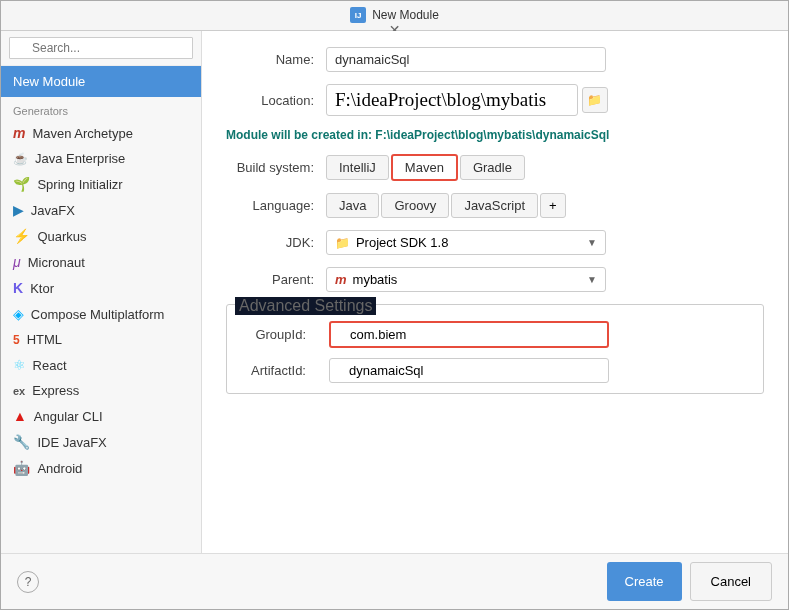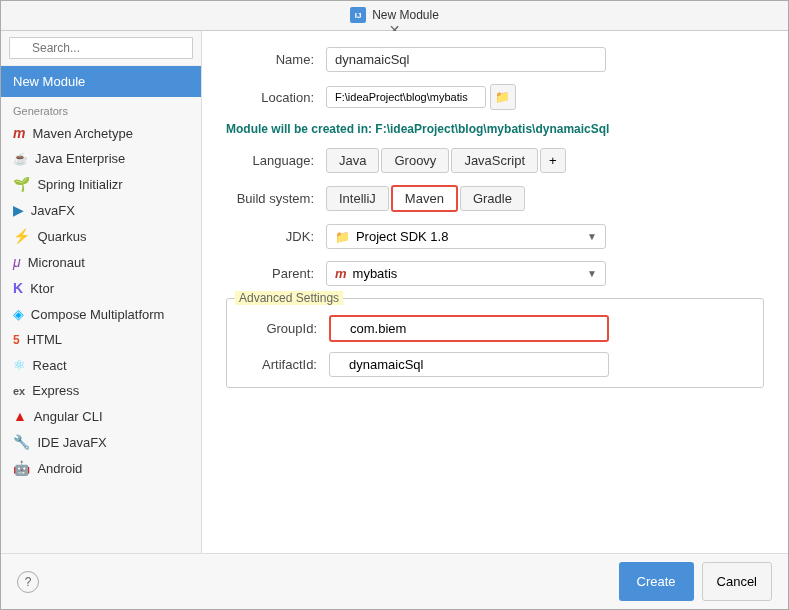--- a/index.html
+++ b/index.html
@@ -171,21 +171,22 @@
       display: flex;
       align-items: center;
       gap: 4px;
     }
     .location-input {
       flex: 1;
       max-width: 270px;
       padding: 4px 8px;
       border: 1px solid #cccccc;
       border-radius: 3px;
-      font-size: 11px;
+      font-size: 19px;
+      font-family: Liberation Serif, serif;
     }
     .folder-btn {
       width: 26px;
       height: 26px;
       border: 1px solid #cccccc;
       background: #f5f5f5;
       border-radius: 3px;
       cursor: pointer;
       display: flex;
       align-items: center;
@@ -250,36 +251,36 @@
       border: 1px solid #cccccc;
       border-radius: 3px;
       padding: 10px 12px;
       margin-top: 4px;
       position: relative;
     }
     .advanced-title {
       position: absolute;
       top: -8px;
       left: 8px;
-      background: #fef9c3;
+      background: #0f172a;
       padding: 0 4px;
-      font-size: 12px;
+      font-size: 16px;
       color: #666;
     }
     .advanced-row {
       display: flex;
       align-items: center;
       margin-bottom: 10px;
     }
     .advanced-label {
       width: 90px;
       color: #444;
       font-size: 13px;
       text-align: right;
-      padding-right: 12px;
+      padding-right: 23px;
     }
     .advanced-input {
       flex: 1;
       max-width: 280px;
       padding: 4px 19px;
       border: 1px solid #cccccc;
       border-radius: 3px;
       font-size: 13px;
     }
     .groupid-input {
@@ -312,21 +313,21 @@
     .create-btn {
       padding: 12px 18px;
       background: #4a90d9;
       color: white;
       border: none;
       border-radius: 3px;
       cursor: pointer;
       font-size: 13px;
     }
     .cancel-btn {
-      padding: 5px 14px;
+      padding: 5px 20px;
       background: #f5f5f5;
       border: 1px solid #cccccc;
       border-radius: 3px;
       cursor: pointer;
       font-size: 13px;
     }
     .jdk-select-container {
       display: flex;
       align-items: center;
       border: 1px solid #cccccc;
@@ -450,37 +451,37 @@
 
       <div class="form-row">
         <span class="form-label">Location:</span>
         <div class="location-row">
           <input class="location-input" type="text" value="F:\ideaProject\blog\mybatis" style="">
           <div class="folder-btn">📁</div>
         </div>
       </div>
 
       <div class="hint-text">Module will be created in: F:\ideaProject\blog\mybatis\dynamaicSql</div>
+
+      <div class="form-row">
+        <span class="form-label">Build system:</span>
+        <div class="button-group">
+          <button class="build-btn">IntelliJ</button>
+          <button class="build-btn selected">Maven</button>
+          <button class="build-btn">Gradle</button>
+        </div>
+      </div>
 
       <div class="form-row">
         <span class="form-label">Language:</span>
         <div class="button-group">
           <button class="lang-btn">Java</button>
           <button class="lang-btn">Groovy</button>
           <button class="lang-btn">JavaScript</button>
           <button class="plus-btn">+</button>
-        </div>
-      </div>
-
-      <div class="form-row">
-        <span class="form-label">Build system:</span>
-        <div class="button-group">
-          <button class="build-btn">IntelliJ</button>
-          <button class="build-btn selected">Maven</button>
-          <button class="build-btn">Gradle</button>
         </div>
       </div>
 
       <div class="form-row">
         <span class="form-label">JDK:</span>
         <div class="jdk-select-container">
           <span style="color:#f0a030;font-size:12px;">📁</span>
           <span>Project SDK 1.8</span>
           <span class="select-arrow">▼</span>
         </div>

